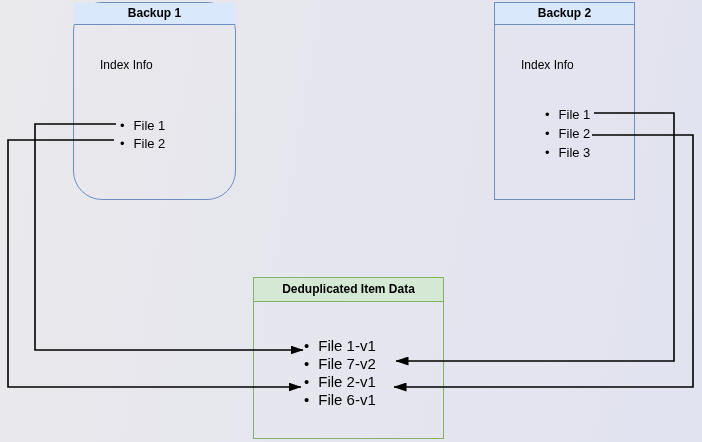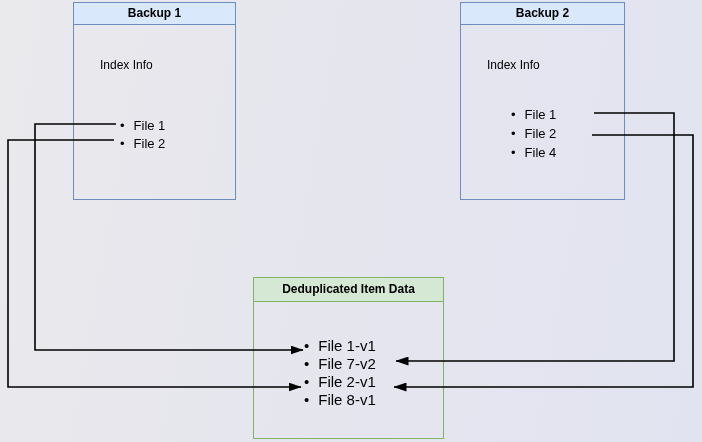--- a/index.html
+++ b/index.html
@@ -11,22 +11,22 @@
     overflow:hidden;
     color:#000;
   }
   .box{position:absolute;box-sizing:border-box;background:transparent;}
   .box-blue{border:1.5px solid #6c8ebf;}
   .box-green{border:1.5px solid #82b366;}
   .box-title{font-weight:bold;font-size:12px;text-align:center;white-space:nowrap;}
   .blue-title{height:21px;line-height:21px;background:#dae8fc;border-bottom:1.5px solid #6c8ebf;}
   .green-title{height:23px;line-height:23px;background:#d5e8d4;border-bottom:1.5px solid #82b366;}
 
-  #backup1{left:73px;top:2px;width:163px;height:198px;}
-  #backup2{left:460px;top:2px;width:165px;height:198px;}
+  #backup1{left:73px;top:2px;width:163px;height:198px;border-radius:29px;}
+  #backup2{left:494px;top:2px;width:141px;height:198px;}
   #dedup{left:253px;top:277px;width:191px;height:162px;}
 
   .index-label{position:absolute;left:26px;top:55px;font-size:12px;}
 
   ul.file-list{position:absolute;margin:0;padding:0;list-style:none;}
   #backup1 ul.file-list{left:46px;top:113px;}
   #backup2 ul.file-list{left:50px;top:102px;}
   #dedup   ul.file-list{left:50px;top:58px;}
 
   .file-item{display:flex;align-items:center;height:18px;font-size:13px;}
@@ -67,21 +67,21 @@
       <li class="file-item">
         <span class="dot">•</span>
         <span>File 1</span>
       </li>
       <li class="file-item">
         <span class="dot">•</span>
         <span>File 2</span>
       </li>
       <li class="file-item">
         <span class="dot">•</span>
-        <span>File 4</span>
+        <span>File 3</span>
       </li>
     </ul>
   </div>
 
   <div class="box box-green" id="dedup">
     <div class="box-title green-title">Deduplicated Item Data</div>
     <ul class="file-list">
       <li class="file-item">
         <span class="dot">•</span>
         <span>File 1-v1</span>
@@ -89,21 +89,21 @@
       <li class="file-item">
         <span class="dot">•</span>
         <span>File 7-v2</span>
       </li>
       <li class="file-item">
         <span class="dot">•</span>
         <span>File 2-v1</span>
       </li>
       <li class="file-item">
         <span class="dot">•</span>
-        <span>File 8-v1</span>
+        <span>File 6-v1</span>
       </li>
     </ul>
   </div>
 
   <svg class="connectors" viewBox="0 0 702 442">
     <defs>
       <marker id="arrow" viewBox="0 0 13 9" refX="12.5" refY="4.5" markerWidth="13" markerHeight="9" markerUnits="userSpaceOnUse" orient="auto">
         <path d="M0,0 L13,4.5 L0,9 Z" style="fill:#000;stroke:none"></path>
       </marker>
     </defs>

